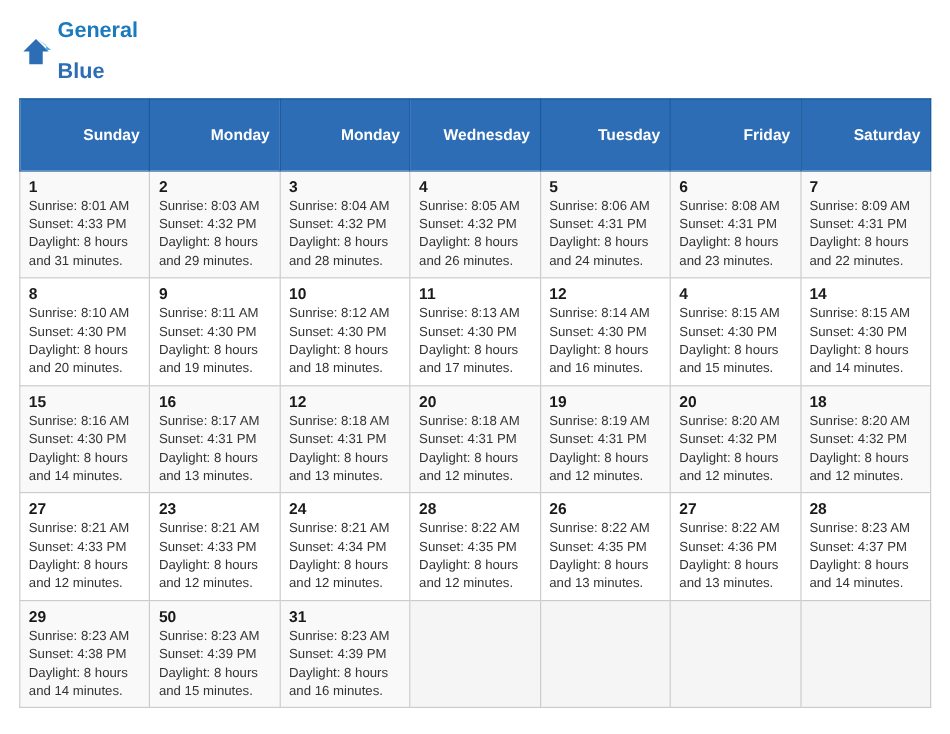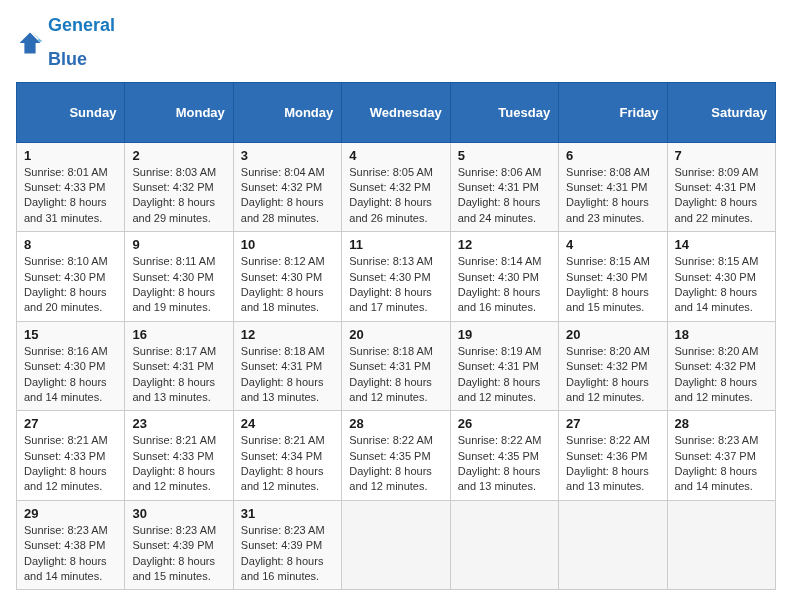--- a/index.html
+++ b/index.html
@@ -182,21 +182,21 @@
         <td><span class="day-num">26</span>
 <span class="day-info">Sunrise: 8:22 AM<br>Sunset: 4:35 PM<br>Daylight: 8 hours and 13 minutes.</span></td>
         <td><span class="day-num">27</span>
 <span class="day-info">Sunrise: 8:22 AM<br>Sunset: 4:36 PM<br>Daylight: 8 hours and 13 minutes.</span></td>
         <td><span class="day-num">28</span>
 <span class="day-info">Sunrise: 8:23 AM<br>Sunset: 4:37 PM<br>Daylight: 8 hours and 14 minutes.</span></td>
       </tr>
       <tr>
         <td><span class="day-num">29</span>
 <span class="day-info">Sunrise: 8:23 AM<br>Sunset: 4:38 PM<br>Daylight: 8 hours and 14 minutes.</span></td>
-        <td><span class="day-num">30</span>
+        <td><span class="day-num">50</span>
 <span class="day-info">Sunrise: 8:23 AM<br>Sunset: 4:39 PM<br>Daylight: 8 hours and 15 minutes.</span></td>
         <td><span class="day-num">31</span>
 <span class="day-info">Sunrise: 8:23 AM<br>Sunset: 4:39 PM<br>Daylight: 8 hours and 16 minutes.</span></td>
         <td class="empty-cell"></td>
         <td class="empty-cell"></td>
         <td class="empty-cell"></td>
         <td class="empty-cell"></td>
       </tr>
     </tbody>
 </table>

